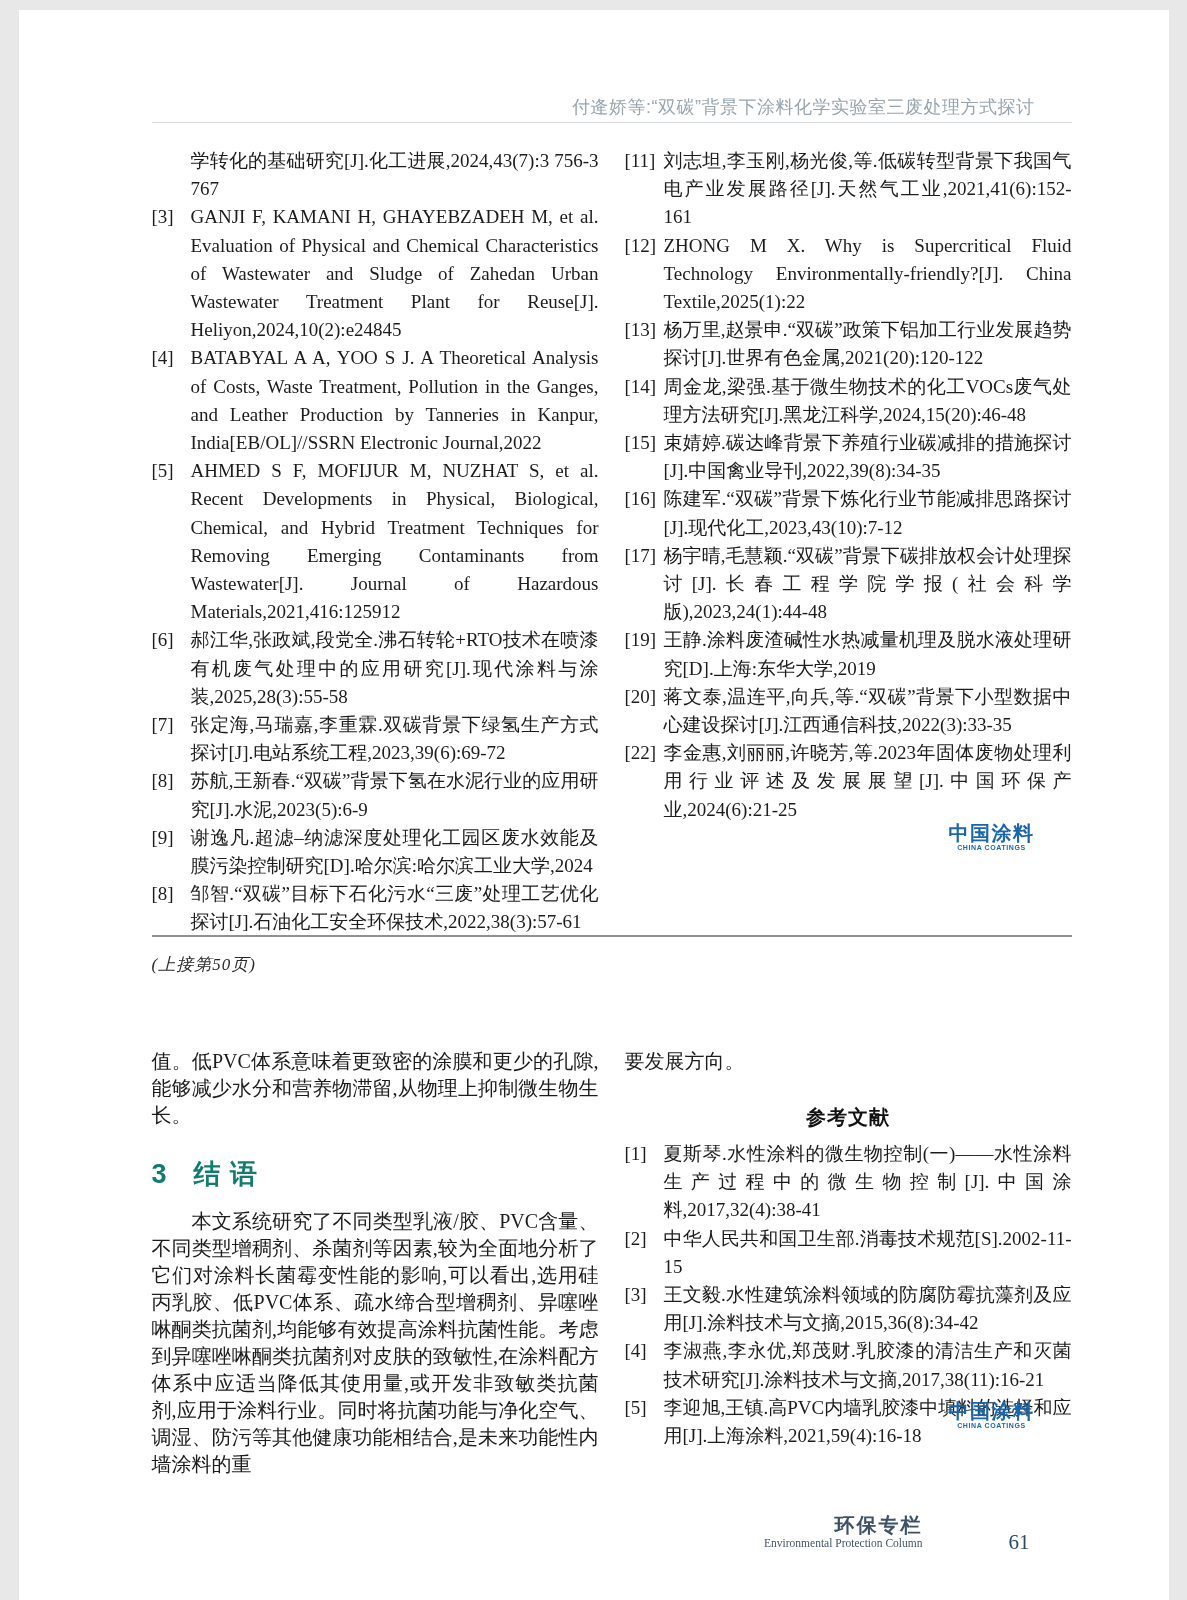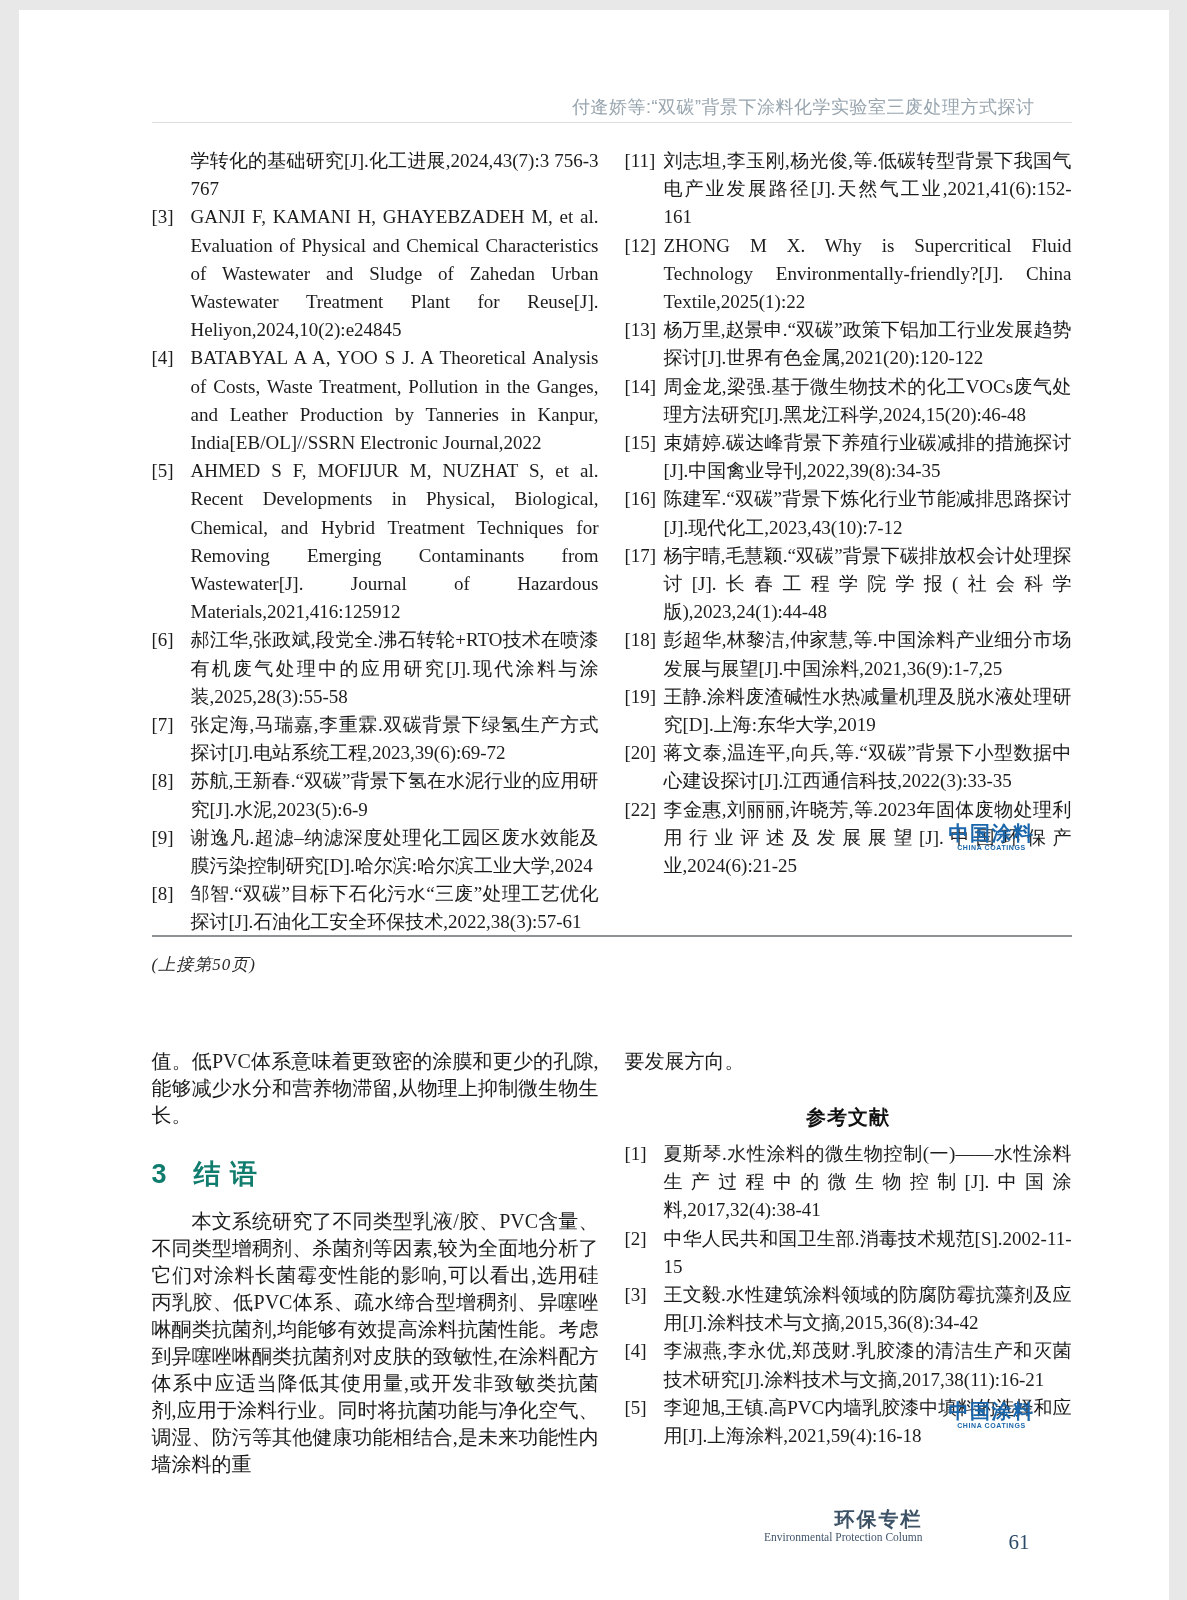--- a/index.html
+++ b/index.html
@@ -60,21 +60,21 @@
   }
   .refs-heading{
     margin:29px 0 9px 0;text-align:center;
     font-family:"Liberation Sans","DejaVu Sans",sans-serif;
     font-weight:bold;font-size:20px;color:#111;letter-spacing:1px;
   }
   .bot-refs .ref{font-size:19px;line-height:28.2px;}
   
   .footer{
     position:absolute;top:1498px;right:139px;
-    display:flex;align-items:flex-start;height:46px;gap:32px;
+    display:flex;align-items:flex-end;height:46px;gap:32px;
   }
   .footer-text{
     text-align:right;display:flex;flex-direction:column;justify-content:flex-end;
     padding-bottom:3px;
   }
   .footer-zh{
     font-family:"Liberation Sans","DejaVu Sans",sans-serif;
     font-weight:bold;font-size:20px;color:#3e5266;letter-spacing:2px;line-height:1.15;
   }
   .footer-en{
@@ -174,24 +174,20 @@
       <div class="ref">
         <span class="ref-num">[16]</span>
         <span class="ref-text">陈建军.“双碳”背景下炼化行业节能减排思路探讨[J].现代化工,2023,43(10):7-12</span>
       </div>
 
       <div class="ref">
         <span class="ref-num">[17]</span>
         <span class="ref-text">杨宇晴,毛慧颖.“双碳”背景下碳排放权会计处理探讨[J].长春工程学院学报(社会科学版),2023,24(1):44-48</span>
       </div>
 
-      <div class="ref">
-        <span class="ref-num">[18]</span>
-        <span class="ref-text">彭超华,林黎洁,仲家慧,等.中国涂料产业细分市场发展与展望[J].中国涂料,2021,36(9):1-7,25</span>
-      </div>
 
       <div class="ref">
         <span class="ref-num">[19]</span>
         <span class="ref-text">王静.涂料废渣碱性水热减量机理及脱水液处理研究[D].上海:东华大学,2019</span>
       </div>
 
       <div class="ref">
         <span class="ref-num">[20]</span>
         <span class="ref-text">蒋文泰,温连平,向兵,等.“双碳”背景下小型数据中心建设探讨[J].江西通信科技,2022(3):33-35</span>
       </div>

